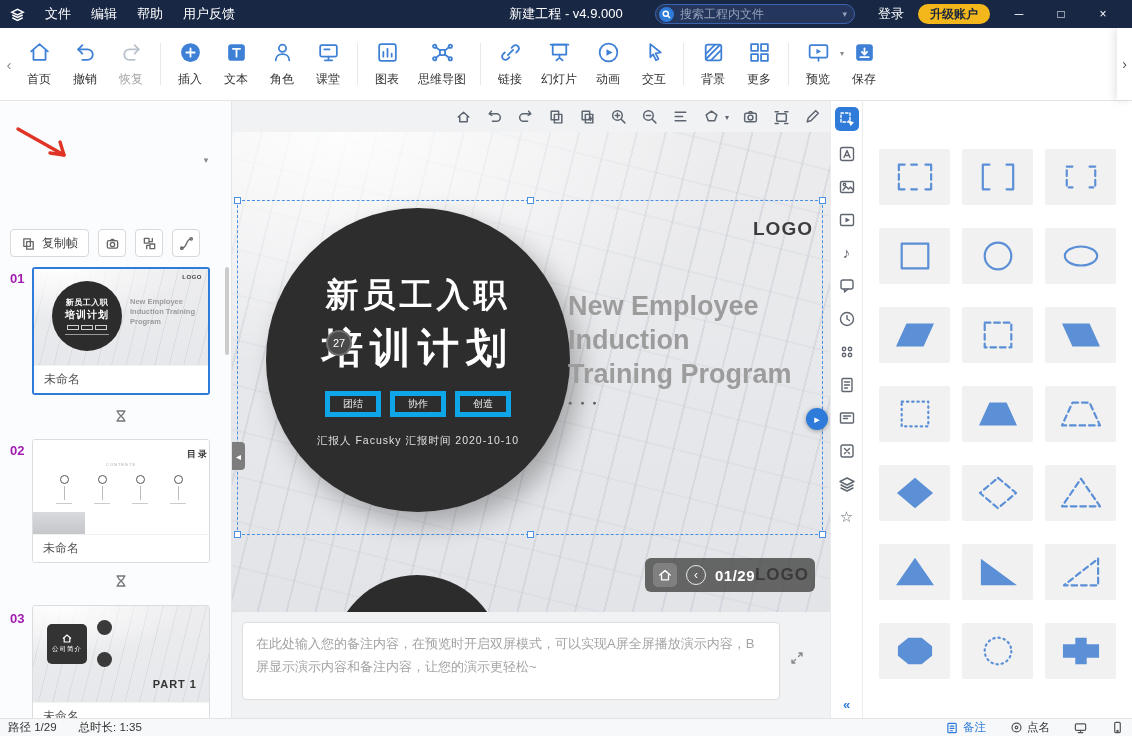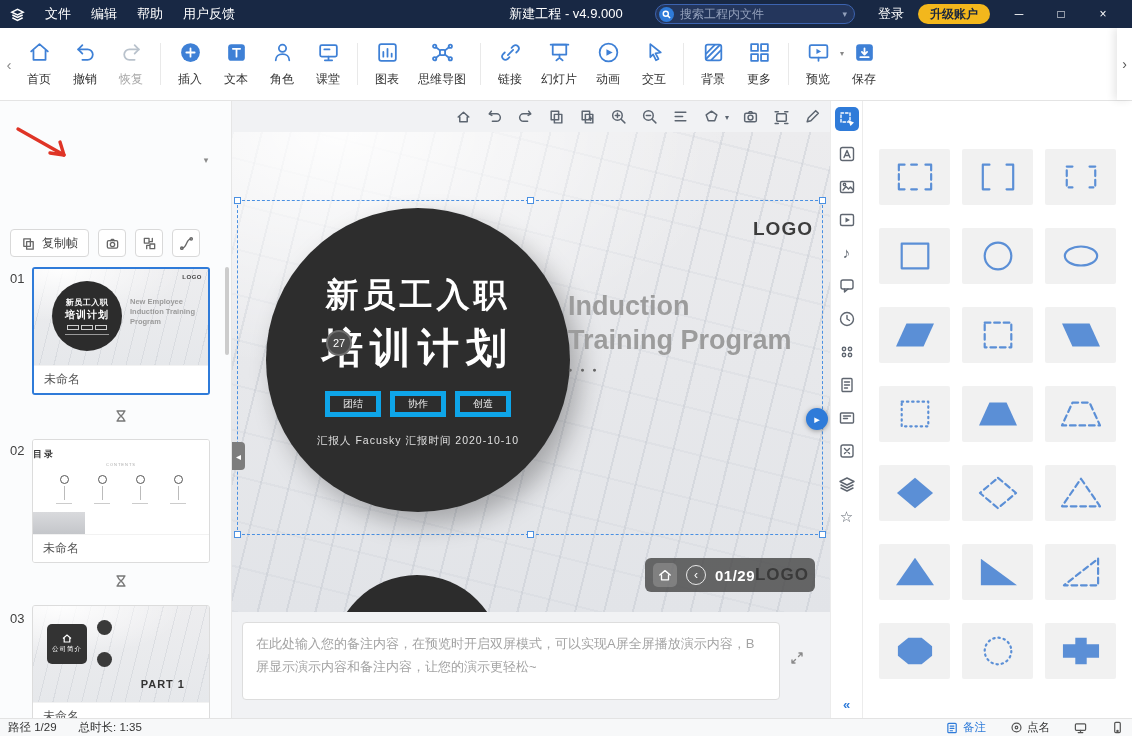--- a/index.html
+++ b/index.html
@@ -44,48 +44,48 @@
   .nf-glyph{position:absolute;left:50%;top:14px;transform:translateX(-50%)}
   .nf-glyph svg{width:82px;height:56px;fill:none;stroke:#5b8fd6;stroke-width:1.6;stroke-linecap:round}
   .nf-label{position:absolute;left:0;right:0;bottom:12px;text-align:center;color:#2f7bd9;font-size:13px}
   .red-arrow{position:absolute;left:12px;top:22px;z-index:3}
   .red-arrow svg{width:72px;height:46px;fill:none;stroke:#df3426;stroke-width:3.4;stroke-linecap:round}
   .panel-caret{position:absolute;left:199px;top:52px;width:14px;height:14px;color:#8a8a8a;font-size:9px}
   .btn-row{position:absolute;left:10px;top:128px;display:flex;gap:9px;align-items:center}
   .copy-btn{height:28px;padding:0 10px;border:1px solid #d9d9d9;border-radius:4px;background:#fff;display:flex;align-items:center;gap:6px;font-size:12px;color:#444;white-space:nowrap}
   .sq-btn{width:28px;height:28px;border:1px solid #d9d9d9;border-radius:4px;background:#fff}
   .btn-row svg{width:15px;height:15px;fill:none;stroke:#666;stroke-width:1.4;stroke-linecap:round;stroke-linejoin:round}
-  .slide-num{position:absolute;left:10px;font-size:13px;font-weight:normal;color:#404040}
+  .slide-num{position:absolute;left:10px;font-size:13px;font-weight:bold;color:#a21caf}
   .slide-card{position:absolute;left:32px;width:178px;background:#fff;border:1px solid #dcdcdc;border-radius:3px;overflow:hidden}
   .slide-card.selected{border:2px solid #2f7bd9}
   .thumb{position:relative;height:96px;overflow:hidden;background:#efefef}
   .name-row{height:28px;display:flex;align-items:center;padding-left:10px;font-size:12px;color:#555;border-top:1px solid #f2f2f2;background:#fff}
   .mini-bg{position:absolute;inset:0;background:radial-gradient(120% 90% at 15% 0%,rgba(255,255,255,.95),rgba(255,255,255,0) 60%),repeating-linear-gradient(104deg,rgba(185,190,198,.30) 0 1px,rgba(255,255,255,0) 1px 14px),linear-gradient(#ededef,#e6e8eb)}
   .mini-logo{position:absolute;right:6px;top:5px;font-size:6px;font-weight:bold;color:#444;letter-spacing:.5px}
   .mini-circle{position:absolute;left:18px;top:12px;width:70px;height:70px;border-radius:50%;background:#2c2c2c;color:#fff;display:flex;flex-direction:column;align-items:center;justify-content:center}
   .mc1{font-size:8px;font-weight:bold;letter-spacing:.5px}
   .mc2{font-size:10px;font-weight:bold;letter-spacing:1px}
   .mtags{display:flex;gap:2px;margin-top:3px}
   .mtags span{width:12px;height:5px;border:1px solid #cfcfcf}
   .mline{width:44px;height:1px;background:#9a9a9a;margin-top:4px}
   .mini-en{position:absolute;left:96px;top:28px;width:76px;font-size:7.5px;font-weight:bold;color:#9a9a9a;line-height:1.35}
   .t2w{background:#fff}
-  .m2-title{margin-top:8px;text-align:left;font-size:9px;font-weight:bold;color:#333;letter-spacing:2px}
+  .m2-title{margin-top:8px;text-align:right;font-size:9px;font-weight:bold;color:#333;letter-spacing:2px}
   .m2-sub{text-align:center;font-size:4px;color:#aaa;letter-spacing:1px;margin-top:1px}
   .m2-row{display:flex;justify-content:center;gap:22px;margin-top:8px}
   .m2-col{display:flex;flex-direction:column;align-items:center}
   .m2-dot{width:9px;height:9px;border-radius:50%;border:1.5px solid #555}
   .m2-vline{width:1px;height:14px;background:#bbb;margin-top:2px}
   .m2-hline{width:16px;height:1px;background:#ccc;margin-top:3px}
   .m2-bldg{position:absolute;left:0;bottom:0;width:52px;height:22px;background:linear-gradient(180deg,#d9dadd,#c4c6ca)}
   .t3-box{position:absolute;left:14px;top:18px;width:40px;height:40px;border-radius:5px;background:#333;color:#fff;display:flex;flex-direction:column;align-items:center;justify-content:center;gap:2px}
   .t3-box svg{width:10px;height:9px;stroke:#fff;fill:none;stroke-width:1.2}
   .t3-box .t3t{font-size:6.5px;letter-spacing:1px}
   .t3-c{position:absolute;width:15px;height:15px;border-radius:50%;background:#3a3a3a}
-  .t3-part{position:absolute;right:24px;bottom:12px;font-size:11px;font-weight:bold;color:#333;letter-spacing:1px}
+  .t3-part{position:absolute;right:12px;bottom:12px;font-size:11px;font-weight:bold;color:#333;letter-spacing:1px}
   .trans-ic{position:absolute;left:112px;width:18px;height:18px}
   .trans-ic svg{width:16px;height:16px;stroke:#777;fill:none;stroke-width:1.3;stroke-linecap:round}
   .list-scroll{position:absolute;right:2px;top:166px;width:4px;height:88px;border-radius:2px;background:#ccc}
 
   
   .canvas{position:absolute;left:232px;top:101px;width:598px;bottom:18px;background:#f1f2f4}
   .cv-toolbar{position:absolute;top:3px;right:8px;height:26px;display:flex;gap:13px;align-items:center}
   .cv-ic{width:18px;height:18px}
   .cv-ic svg{width:17px;height:17px;fill:none;stroke:#5c6570;stroke-width:1.4;stroke-linecap:round;stroke-linejoin:round}
   .cv-caret{font-size:8px;color:#5c6570;margin-left:-9px}
@@ -512,20 +512,21 @@
         <div class="bc-tags">
           <span class="bc-tag">团结</span>
           <span class="bc-tag">协作</span>
           <span class="bc-tag">创造</span>
         </div>
         <div class="bc-presenter">汇报人 Facusky  汇报时间 2020-10-10</div>
       </div>
       <span class="badge cx">27</span>
 
       <div class="en-block">
+        <div class="en-line">New Employee</div>
         <div class="en-line">Induction</div>
         <div class="en-line">Training Program</div>
         <div class="dots">● ● ●</div>
       </div>
 
       <div class="next-circle"></div>
 
       <div class="page-bar">
         <span class="pb-home cx">
             <svg viewBox="0 0 16 16">

